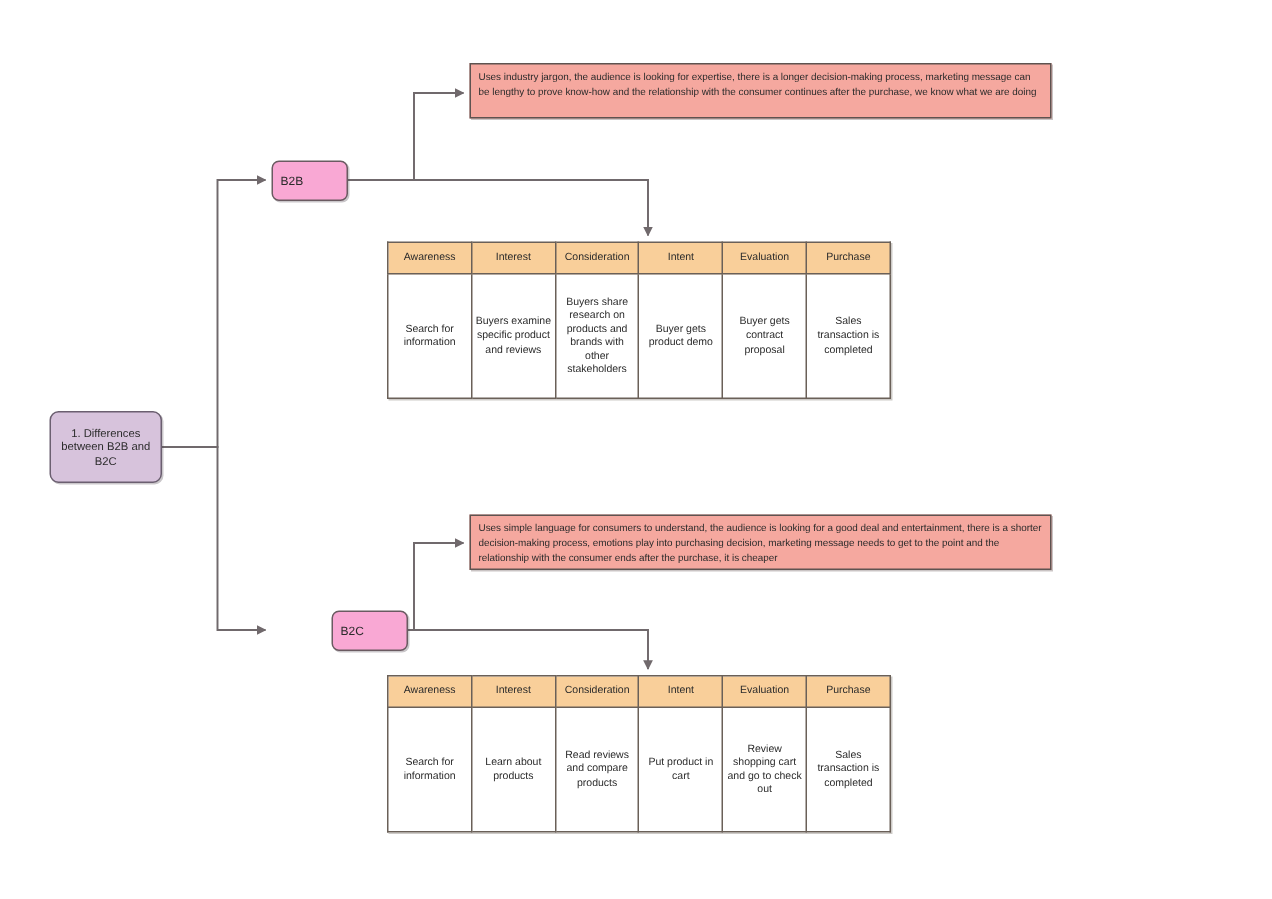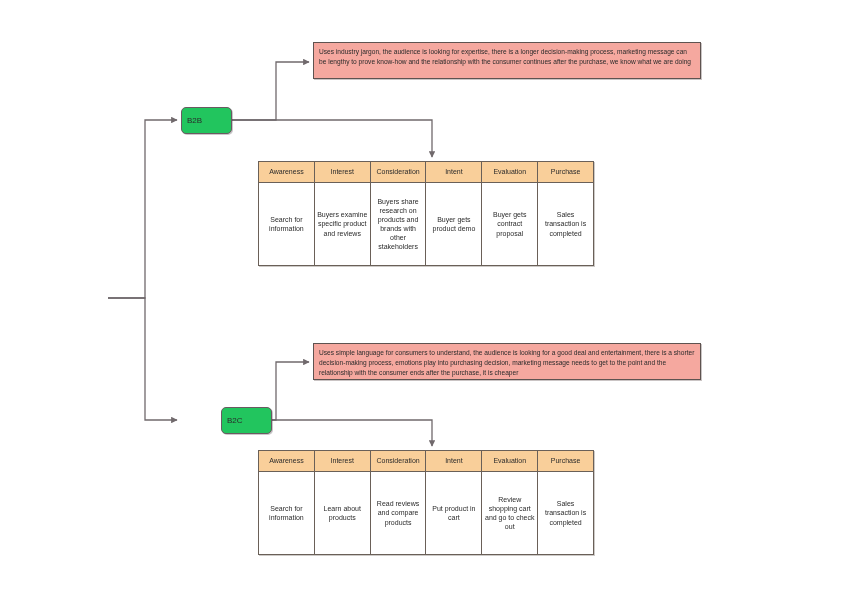--- a/index.html
+++ b/index.html
@@ -52,21 +52,21 @@
     border-color: #6b5f70;
     border-radius: 6px;
     font-size: 7.5px;
     padding: 2px 3px;
   }
 
   
   .branch-node {
     width: 51px;
     height: 27px;
-    background: #22c55e;
+    background: #f9a8d4;
     border-color: #6a5a61;
     justify-content: flex-start;
     font-size: 8px;
     padding-left: 5px;
   }
   #node-b2b { left: 181px; top: 107px; }
   #node-b2c { left: 181px; top: 407px; margin-left: 40px; }
 
   
   .note-box {
@@ -134,20 +134,21 @@
 
     <path d="M 232 120 L 276 120 L 276 62 L 309 62" fill="none" stroke="#70696c" stroke-width="1.3" marker-end="url(#arrowhead)"></path>
 
     <path d="M 232 120 L 432 120 L 432 157" fill="none" stroke="#70696c" stroke-width="1.3" marker-end="url(#arrowhead)"></path>
 
     <path d="M 232 420 L 276 420 L 276 362 L 309 362" fill="none" stroke="#70696c" stroke-width="1.3" marker-end="url(#arrowhead)"></path>
 
     <path d="M 232 420 L 432 420 L 432 446" fill="none" stroke="#70696c" stroke-width="1.3" marker-end="url(#arrowhead)"></path>
   </svg>
 
+  <div class="node" id="root-node">1. Differences between B2B and B2C</div>
 
   <div class="node branch-node" id="node-b2b">B2B</div>
 
   <div class="note-box" id="note-b2b">Uses industry jargon, the audience is looking for expertise, there is a longer decision-making process, marketing message can be lengthy to prove know-how and the relationship with the consumer continues after the purchase, we know what we are doing</div>
 
   <table class="journey-table" id="table-b2b">
     <thead>
       <tr>
         <th>Awareness</th>
         <th>Interest</th>

